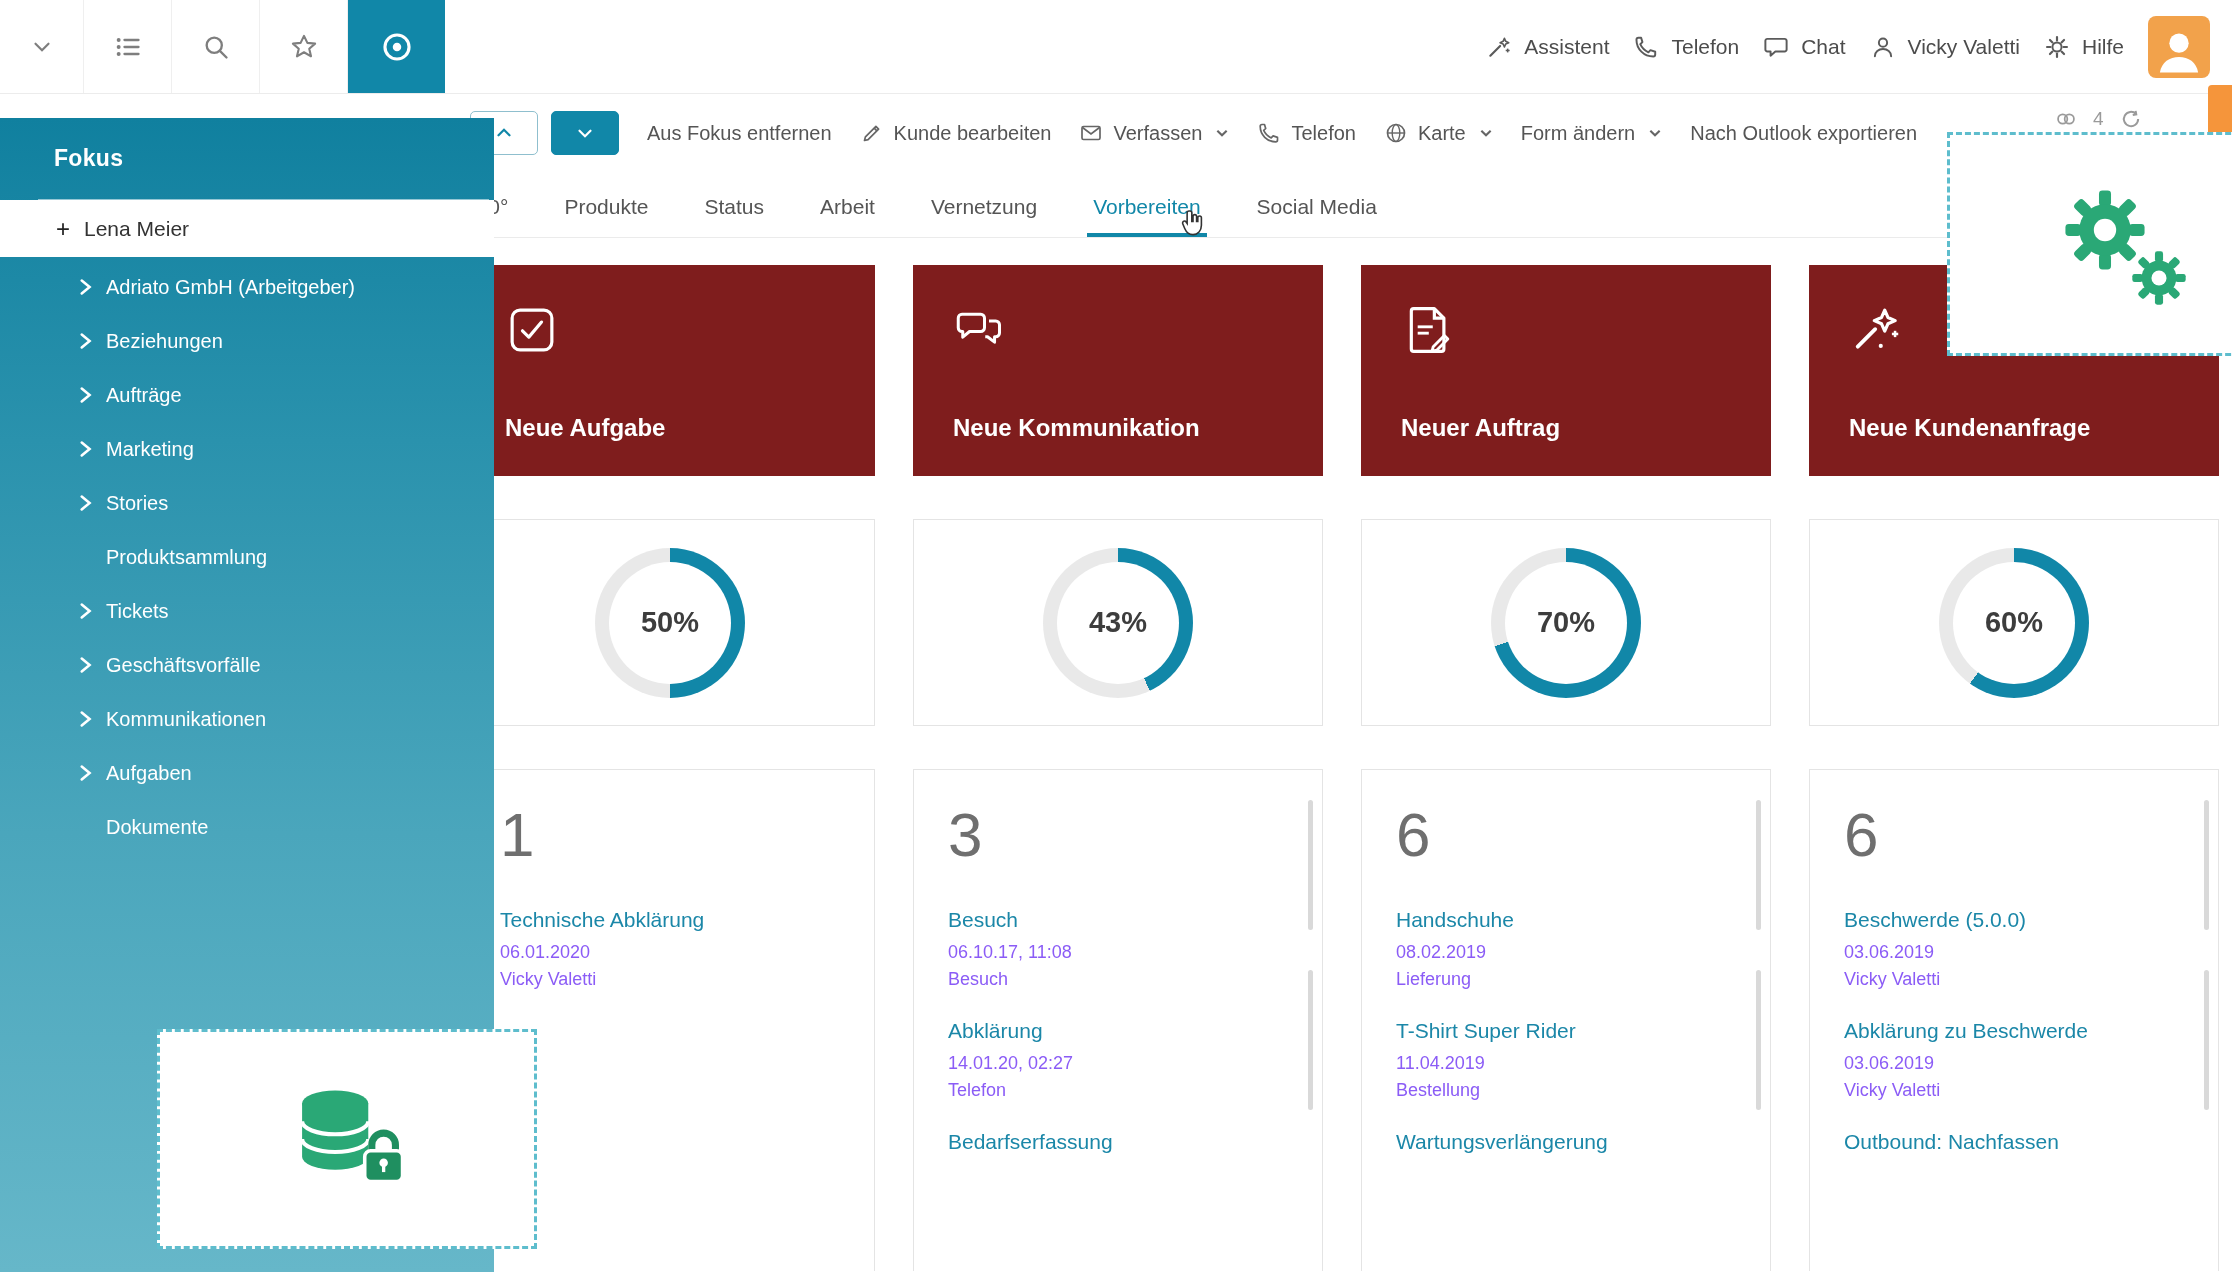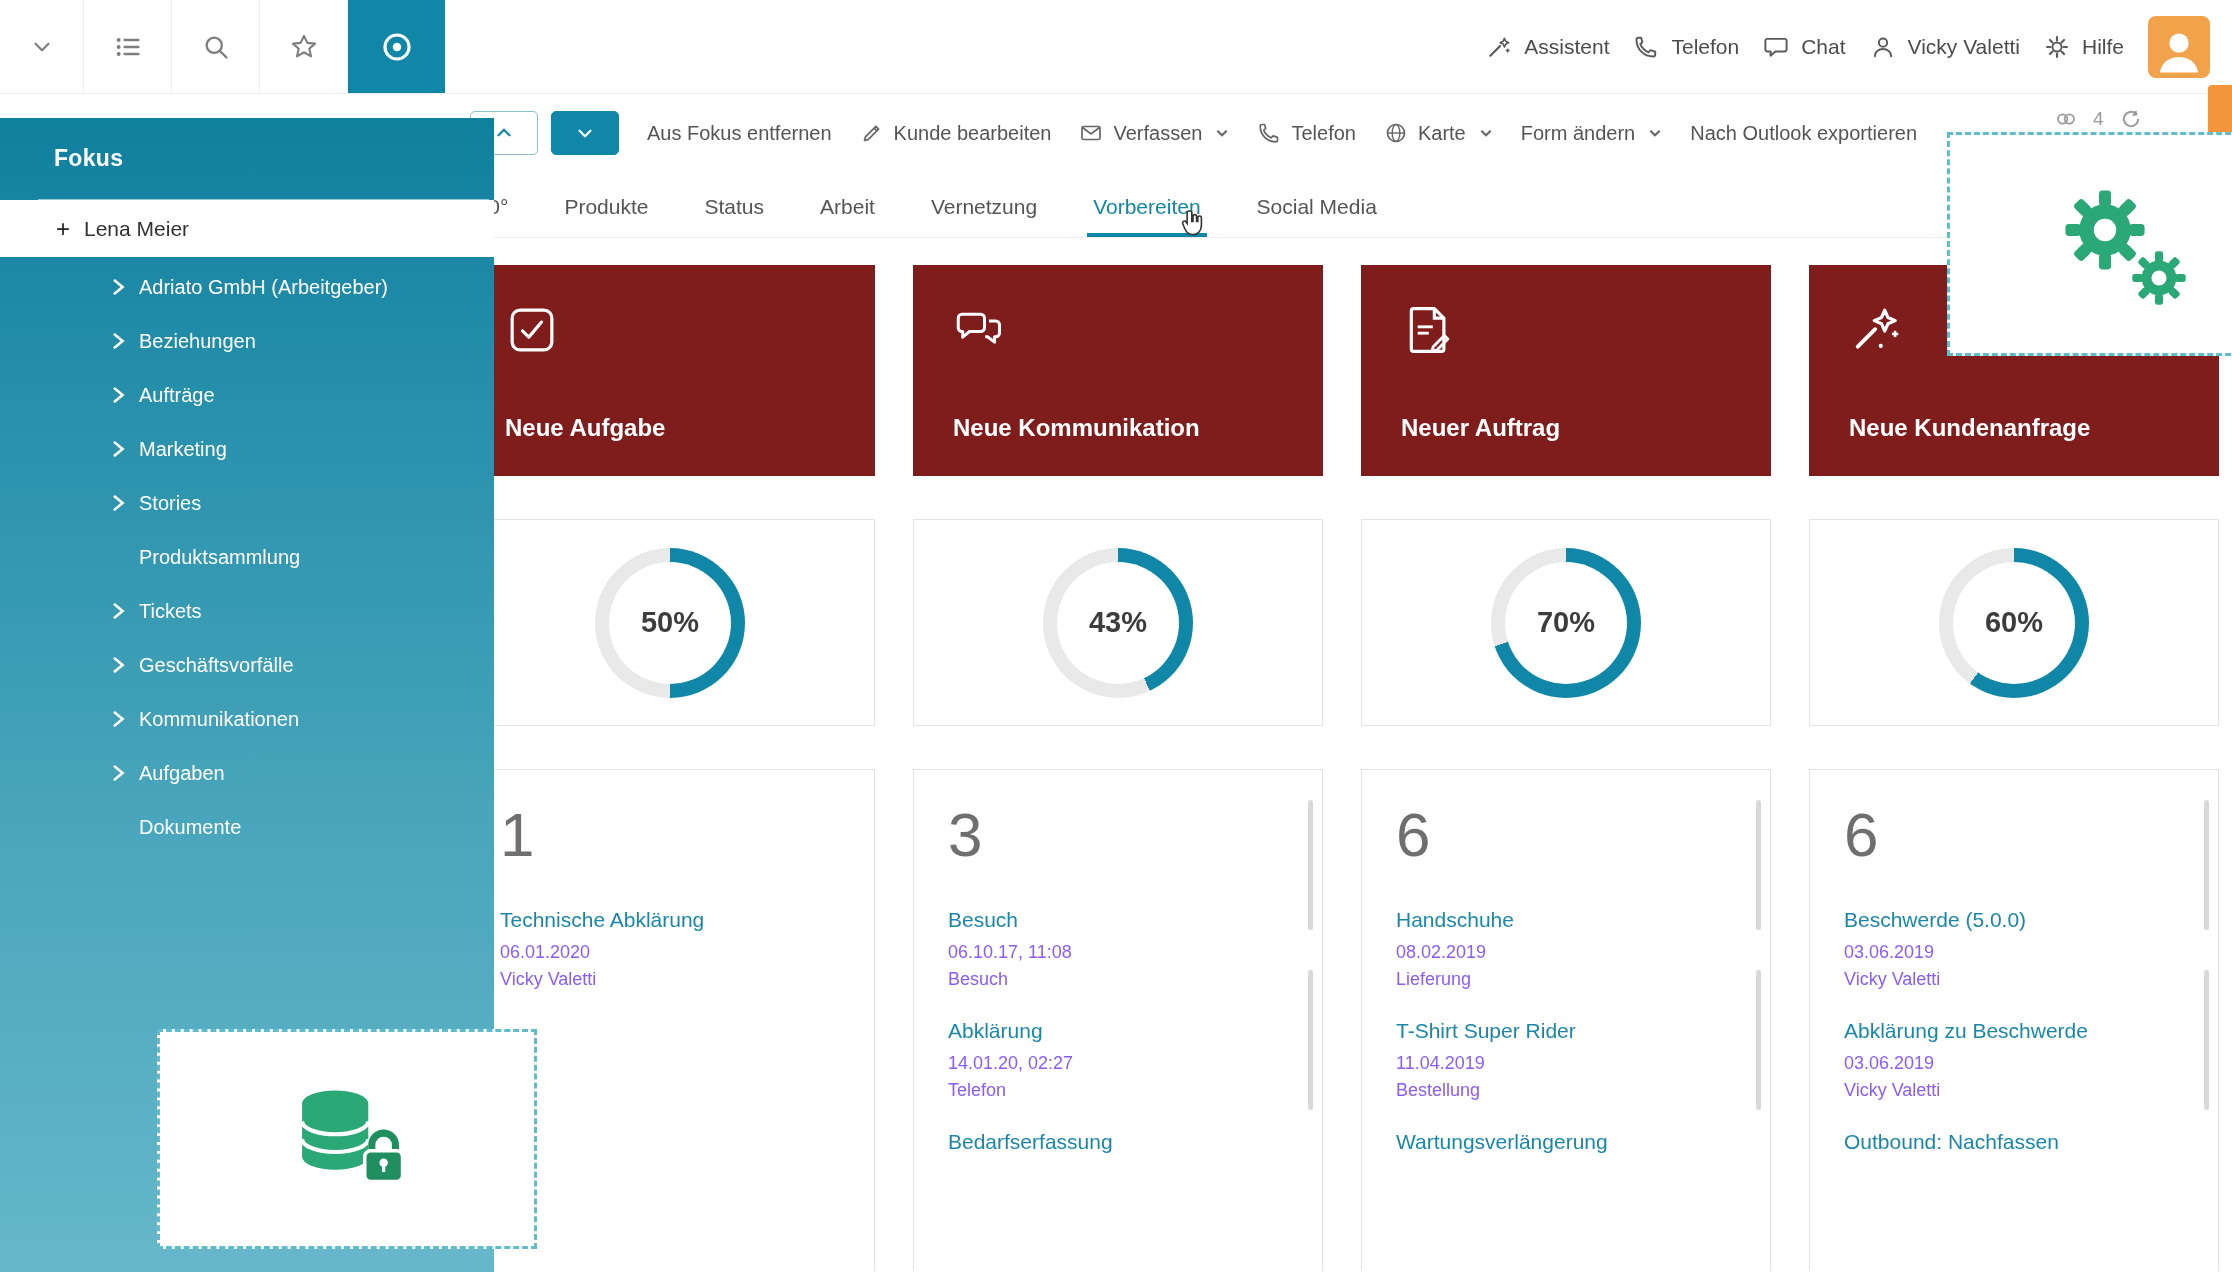--- a/index.html
+++ b/index.html
@@ -24,21 +24,21 @@
   
   .sidebar { position:absolute; top:94px; left:0; width:494px; bottom:0; z-index:5; color:#fff;
     background:linear-gradient(180deg,#10809f 0%,#2a92ad 28%,#4aa6bc 62%,#66b7c9 100%);margin-top:24px; }
   .sb-title-wrap { margin:0 5px 0 38px; height:82px; display:flex; align-items:center;
     border-bottom:1px solid rgba(255,255,255,.55); }
   .sb-title { padding-left:16px; font-size:23px; font-weight:600; letter-spacing:.3px; }
   .sb-root { height:57px; background:#fff; color:#333; display:flex; align-items:center;
     gap:14px; padding-left:56px; font-size:21px; cursor:pointer; }
   .sb-plus { font-size:24px; color:#222; }
   .sb-tree { padding-top:3px; }
-  .sb-item { height:54px; display:flex; align-items:center; padding-left:109px; font-size:20px; cursor:pointer; }
+  .sb-item { height:54px; display:flex; align-items:center; padding-left:76px; font-size:20px; cursor:pointer; }
   .sb-chev { width:20px; height:20px; margin-right:10px; flex:0 0 auto; }
 
   
   .main { position:absolute; left:441px; top:94px; right:0; bottom:0; background:#fff; }
   .toolbar { height:78px; display:flex; align-items:center; gap:28px; padding-left:29px; color:#555; }
   .tb-btngroup { display:flex; gap:13px; }
   .tb-btn { width:68px; height:44px; border-radius:5px; display:flex; align-items:center;
     justify-content:center; cursor:pointer; }
   .tb-btn.up { background:#fff; border:1px solid #8fbfce; color:#1187a8; }
   .tb-btn.down { background:#1187a8; border:1px solid #1187a8; color:#fff; }

